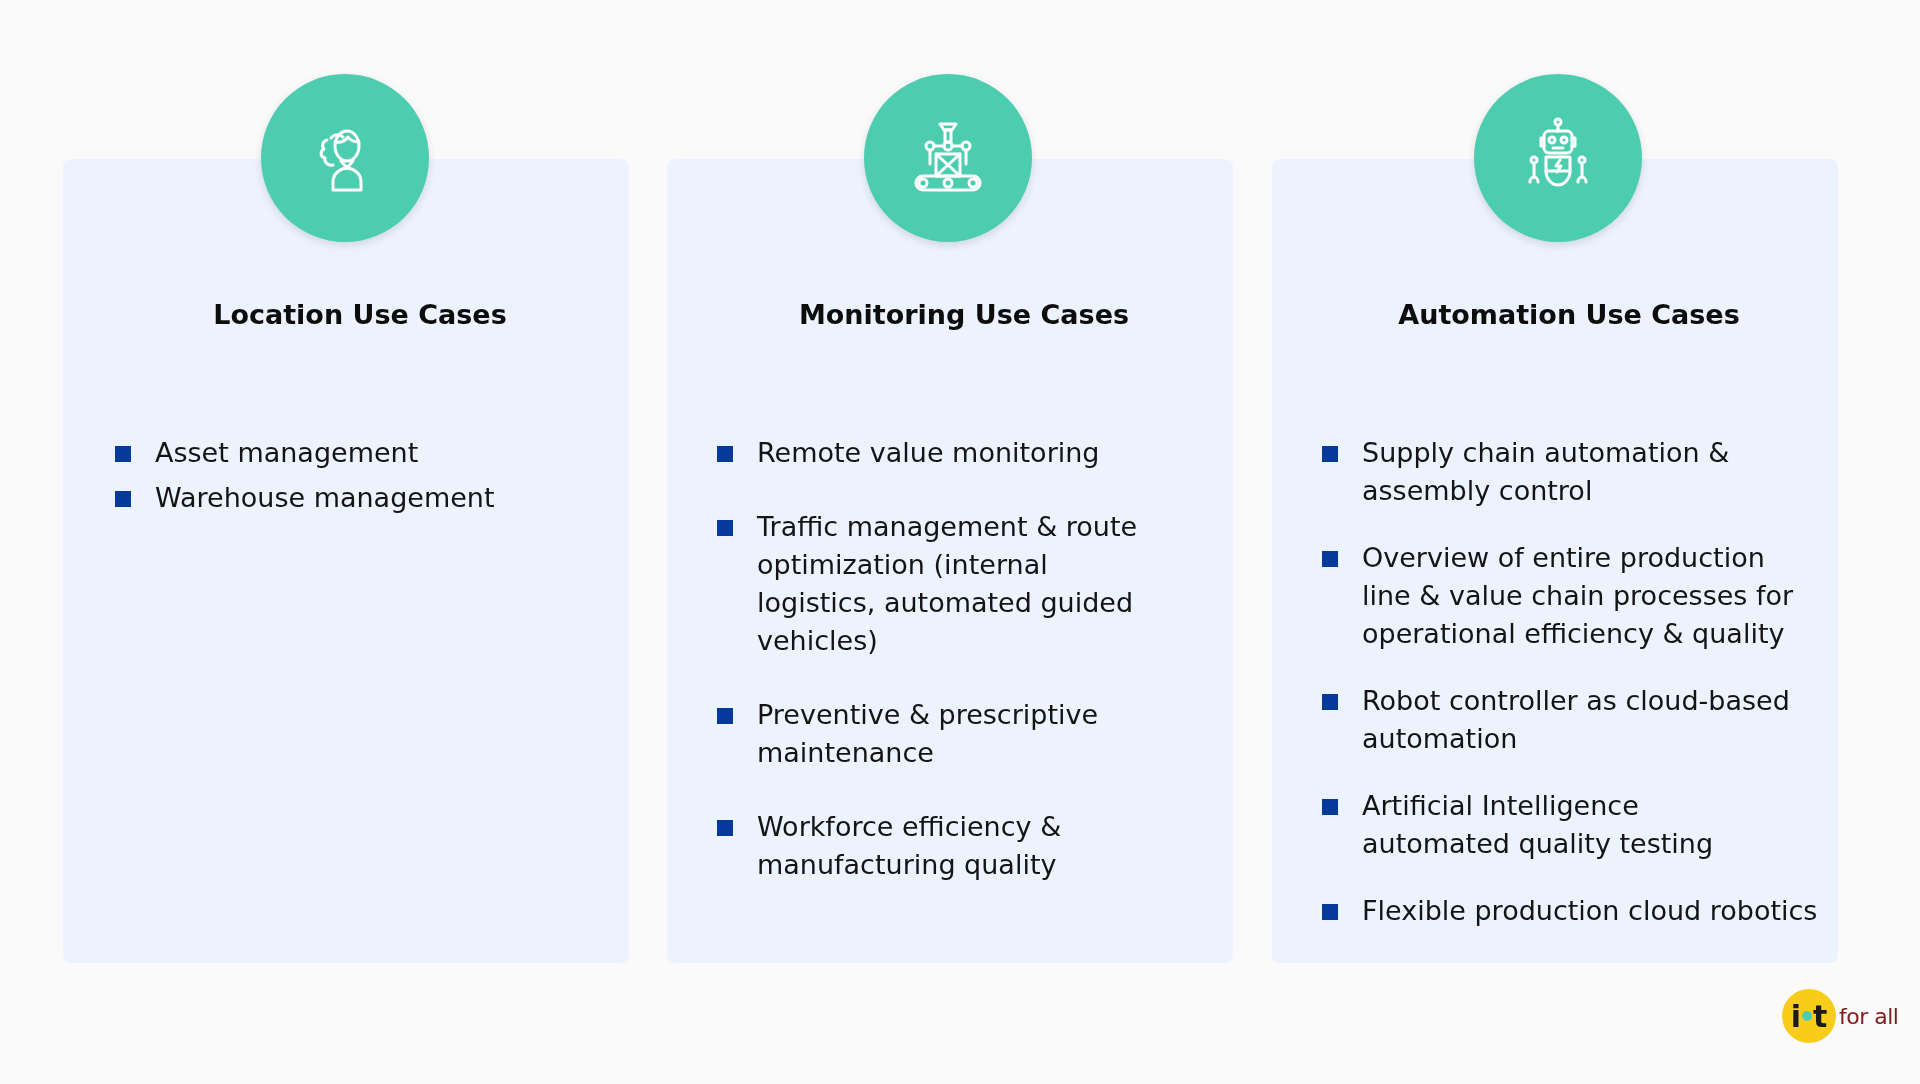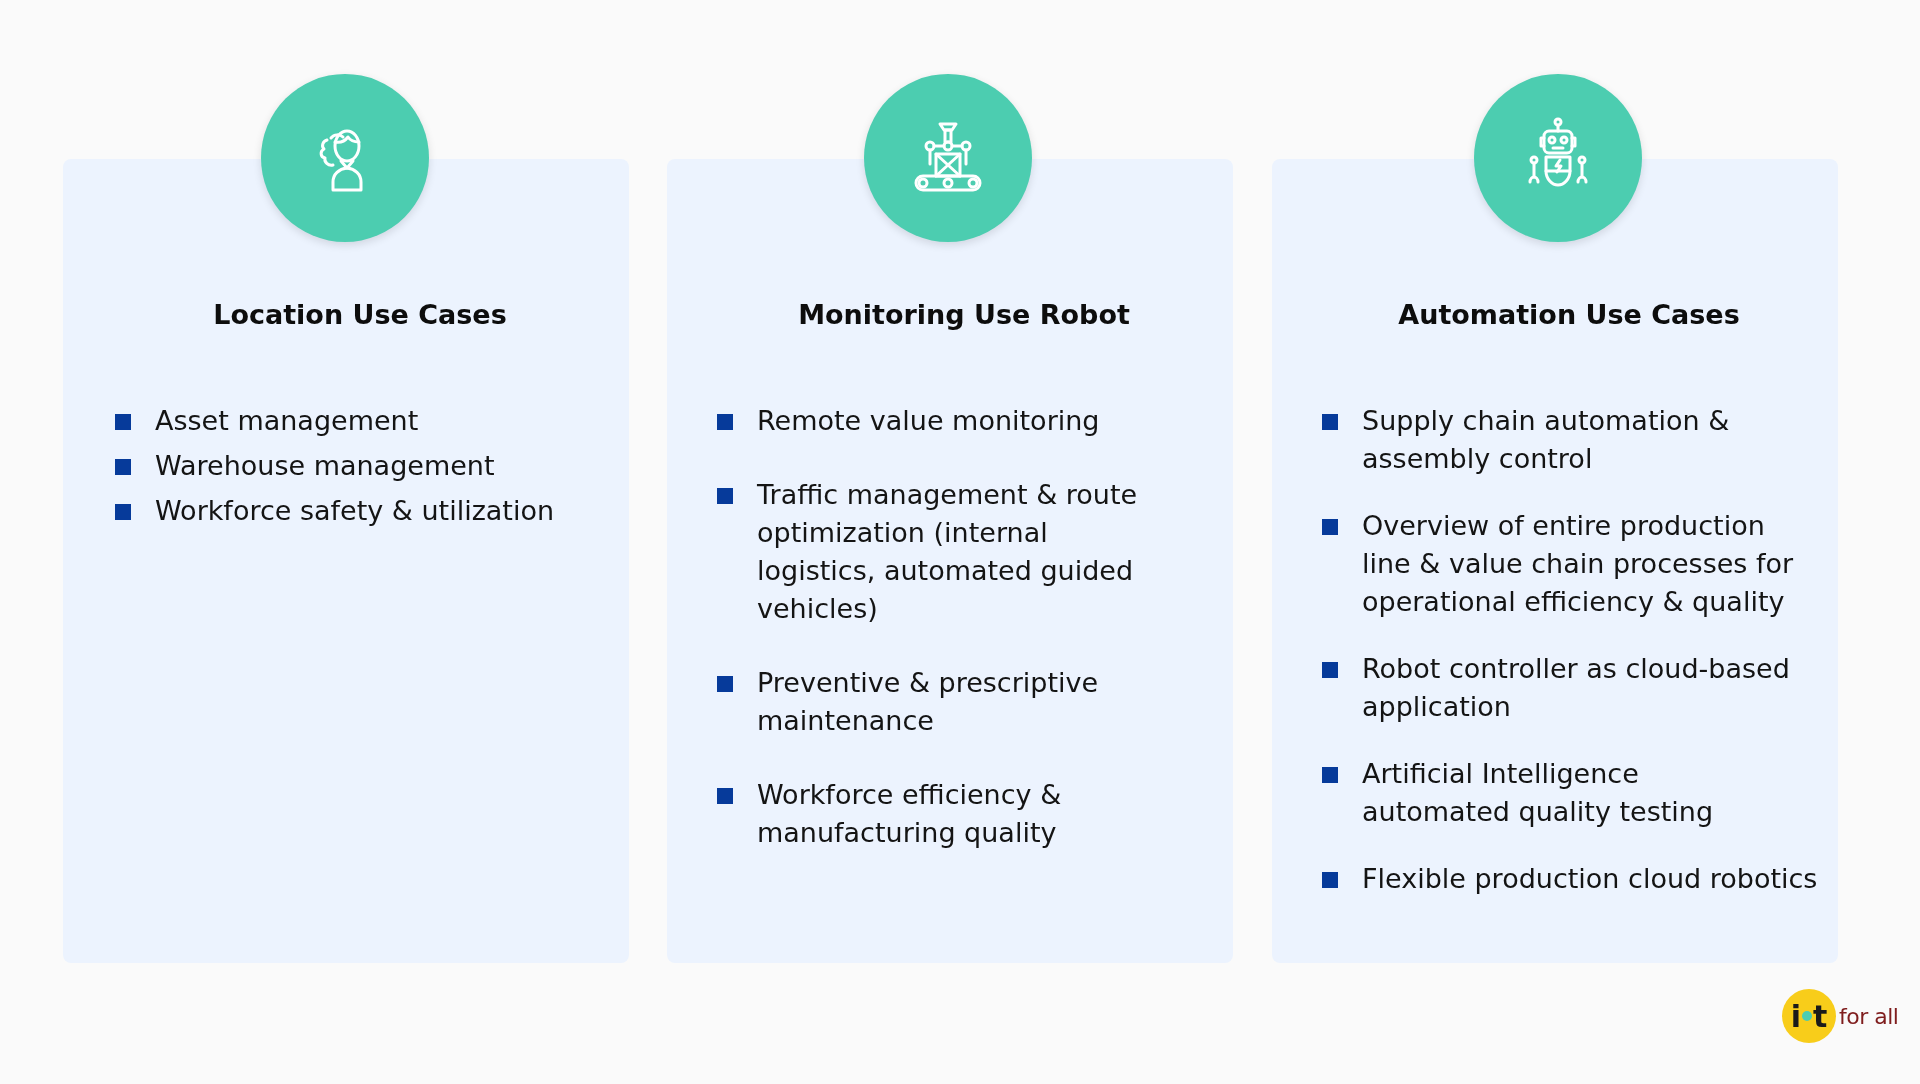--- a/index.html
+++ b/index.html
@@ -28,21 +28,21 @@
   .icon-circle svg { width: 96px; height: 96px; }
   .circle-1 { left: 261px; }
   .circle-2 { left: 864px; }
   .circle-3 { left: 1474px; }
 
   .card-title {
     position: absolute; top: 140px; left: 0; width: 100%;
     text-align: center; font-weight: bold; font-size: 27px; color: #0d0d0d; padding-left: 28px;
   }
 
-  .bullet-list { position: absolute; list-style: none; }
+  .bullet-list { position: absolute; list-style: none; margin-top: 32px; }
   .card-1 .bullet-list { top: 243px; left: 52px; width: 500px; }
   .card-2 .bullet-list { top: 243px; left: 50px; width: 500px; }
   .card-3 .bullet-list { top: 243px; left: 50px; width: 500px; }
 
   .bullet-item {
     position: relative; padding-left: 40px;
     font-size: 27px; line-height: 38px; color: #141414;
   }
   .bullet-item .sq {
     position: absolute; left: 0; top: 12px; width: 16px; height: 16px;
@@ -72,40 +72,39 @@
 </head>
 <body>
 
 <div class="stage">
 
   <div class="card card-1">
     <div class="card-title">Location Use Cases</div>
     <ul class="bullet-list">
       <li class="bullet-item"><span class="sq"></span><span>Asset management</span></li>
       <li class="bullet-item"><span class="sq"></span><span>Warehouse management</span></li>
-      <li class="bullet-item"><span class="sq"></span><span>Workforce safety &amp; utilization</span></li>
     </ul>
   </div>
 
   <div class="card card-2">
-    <div class="card-title">Monitoring Use Robot</div>
+    <div class="card-title">Monitoring Use Cases</div>
     <ul class="bullet-list">
       <li class="bullet-item"><span class="sq"></span><span>Remote value monitoring</span></li>
       <li class="bullet-item" style="width:440px"><span class="sq"></span><span>Traffic management &amp; route optimization (internal logistics, automated guided vehicles)</span></li>
       <li class="bullet-item" style="width:400px"><span class="sq"></span><span>Preventive &amp; prescriptive maintenance</span></li>
       <li class="bullet-item" style="width:380px"><span class="sq"></span><span>Workforce efficiency &amp; manufacturing quality</span></li>
     </ul>
   </div>
 
   <div class="card card-3">
     <div class="card-title">Automation Use Cases</div>
     <ul class="bullet-list">
       <li class="bullet-item" style="width:420px"><span class="sq"></span><span>Supply chain automation &amp; assembly control</span></li>
       <li class="bullet-item" style="width:500px"><span class="sq"></span><span>Overview of entire production line &amp; value chain processes for operational efficiency &amp; quality</span></li>
-      <li class="bullet-item" style="width:470px"><span class="sq"></span><span>Robot controller as cloud-based application</span></li>
+      <li class="bullet-item" style="width:470px"><span class="sq"></span><span>Robot controller as cloud-based automation</span></li>
       <li class="bullet-item" style="width:470px"><span class="sq"></span><span>Artificial Intelligence automated quality testing</span></li>
       <li class="bullet-item" style="width:510px"><span class="sq"></span><span>Flexible production cloud robotics</span></li>
     </ul>
   </div>
 
   <div class="icon-circle circle-1">
     <svg viewBox="0 0 96 96" fill="none" stroke="#fff" stroke-width="3" stroke-linecap="round" stroke-linejoin="round">
       <path d="M30 30c-4 1-6 6-3 9-4 2-4 8 1 9-1 4 3 8 8 7"></path>
       <path d="M34 28c3-4 9-4 12-1"></path>
       <ellipse cx="50" cy="36" rx="12" ry="15"></ellipse>

